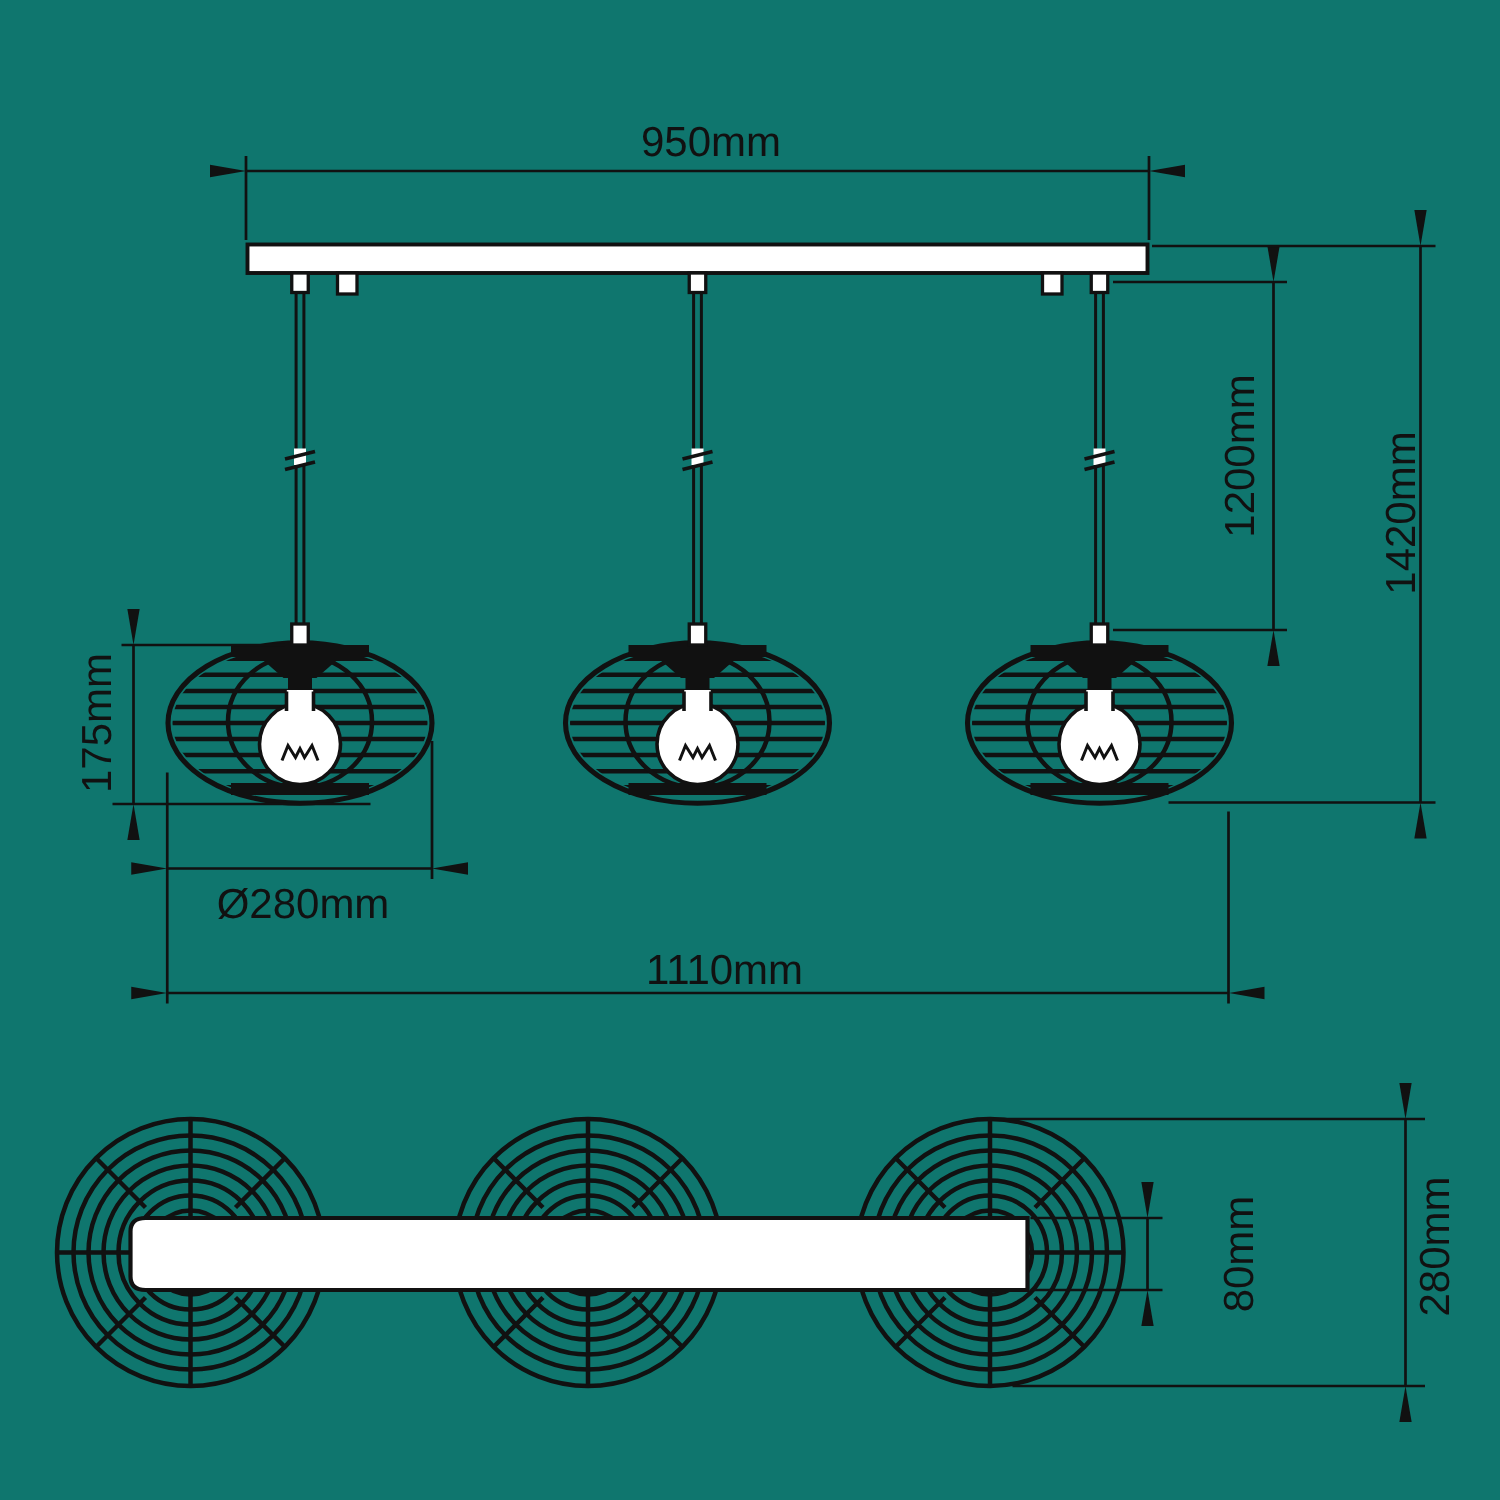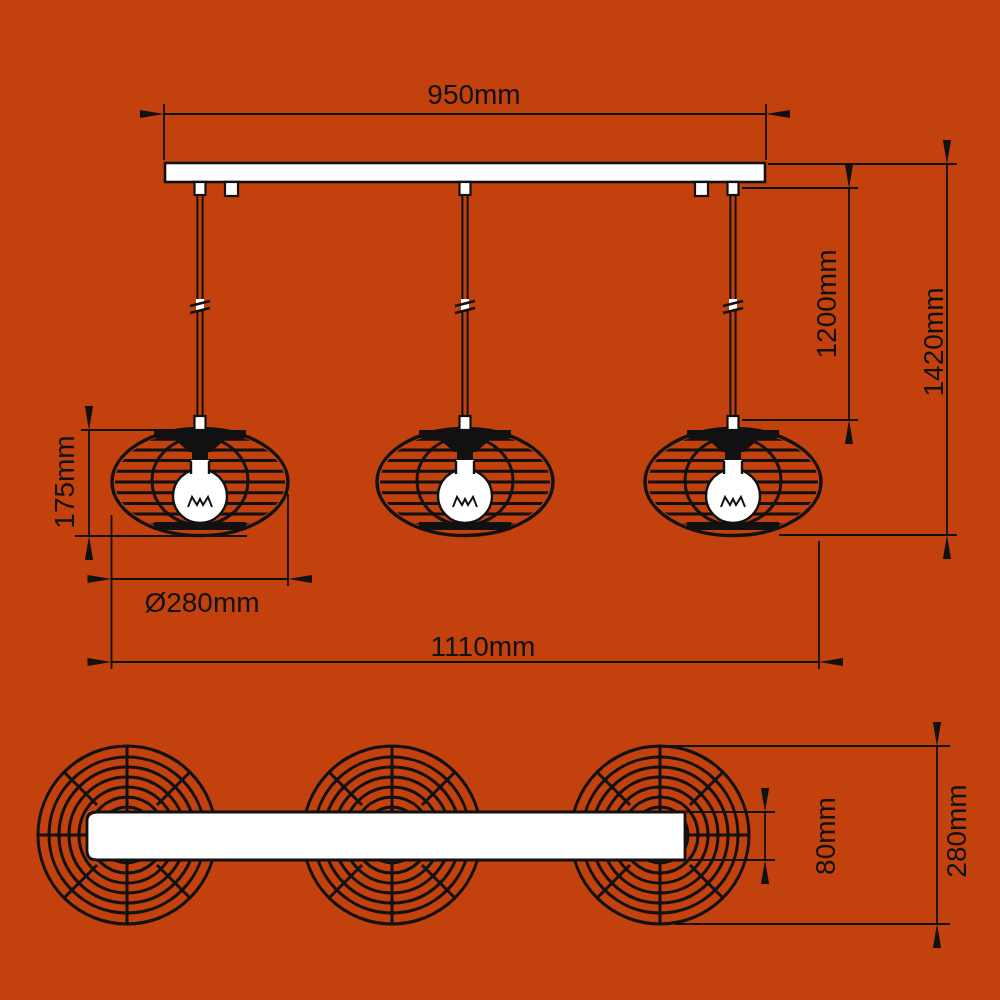--- a/index.html
+++ b/index.html
@@ -1,16 +1,16 @@
 <!DOCTYPE html>
 <html><head>
 <meta charset="utf-8">
 <style>
   html,body{margin:0;padding:0;background:#fff;width:1000px;height:1000px;overflow:hidden;}
-  .canvas{position:relative;width:1000px;height:1000px;background:#c2410c;}
+  .canvas{position:relative;width:1000px;height:1000px;background:#0f766e;}
   svg{display:block;}
   text{font-family:"Liberation Sans","DejaVu Sans",sans-serif;font-size:28px;fill:#111;}
   .obj{stroke:#111;stroke-width:3;fill:none;}
   .dim{stroke:#111;stroke-width:1.8;fill:none;}
   .fillb{fill:#111;stroke:none;}
 </style>
 </head>
 <body>
 
 <div class="canvas">

